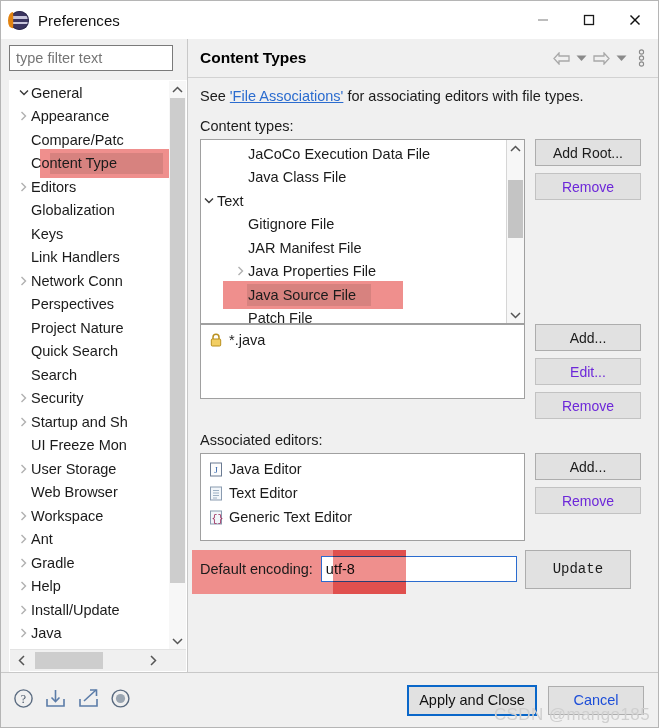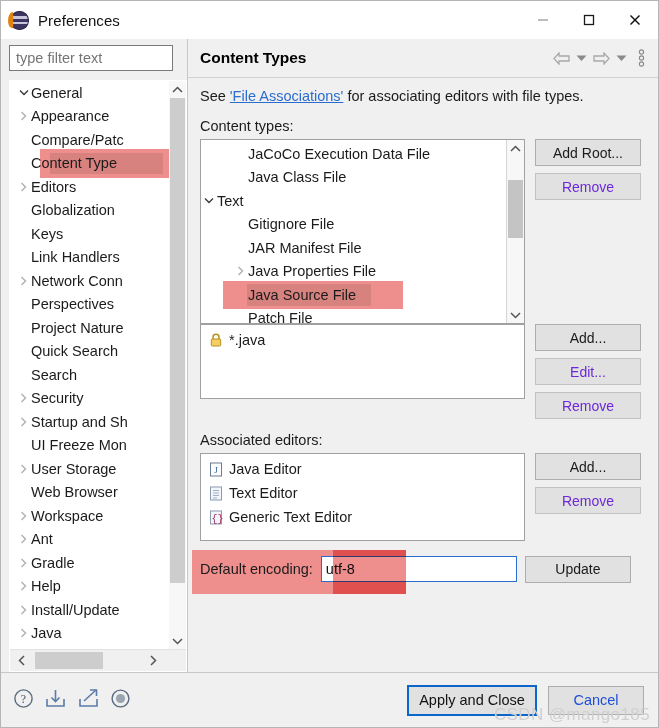--- a/index.html
+++ b/index.html
@@ -288,21 +288,21 @@
     position: relative; z-index: 1;
     outline: none;
   }
   .enc-val-hl {
     position: absolute; left: 133px; top: -5px;
     width: 73px; height: 44px; background: #ef8f8d;
     z-index: 2; pointer-events: none;
     mix-blend-mode: multiply;
   }
   .update-btn {
-    width: 106px; height: 27px; position: relative; z-index: 1;
+    width: 106px; height: 39px; position: relative; z-index: 1; font-family: Liberation Mono, monospace;
   }
 
   
   .footer {
     height: 54px; flex: none;
     border-top: 1px solid #c8c8c8;
     background: #f0f0f0;
     display: flex; align-items: center;
     padding: 0 14px 0 12px;
     position: relative;

